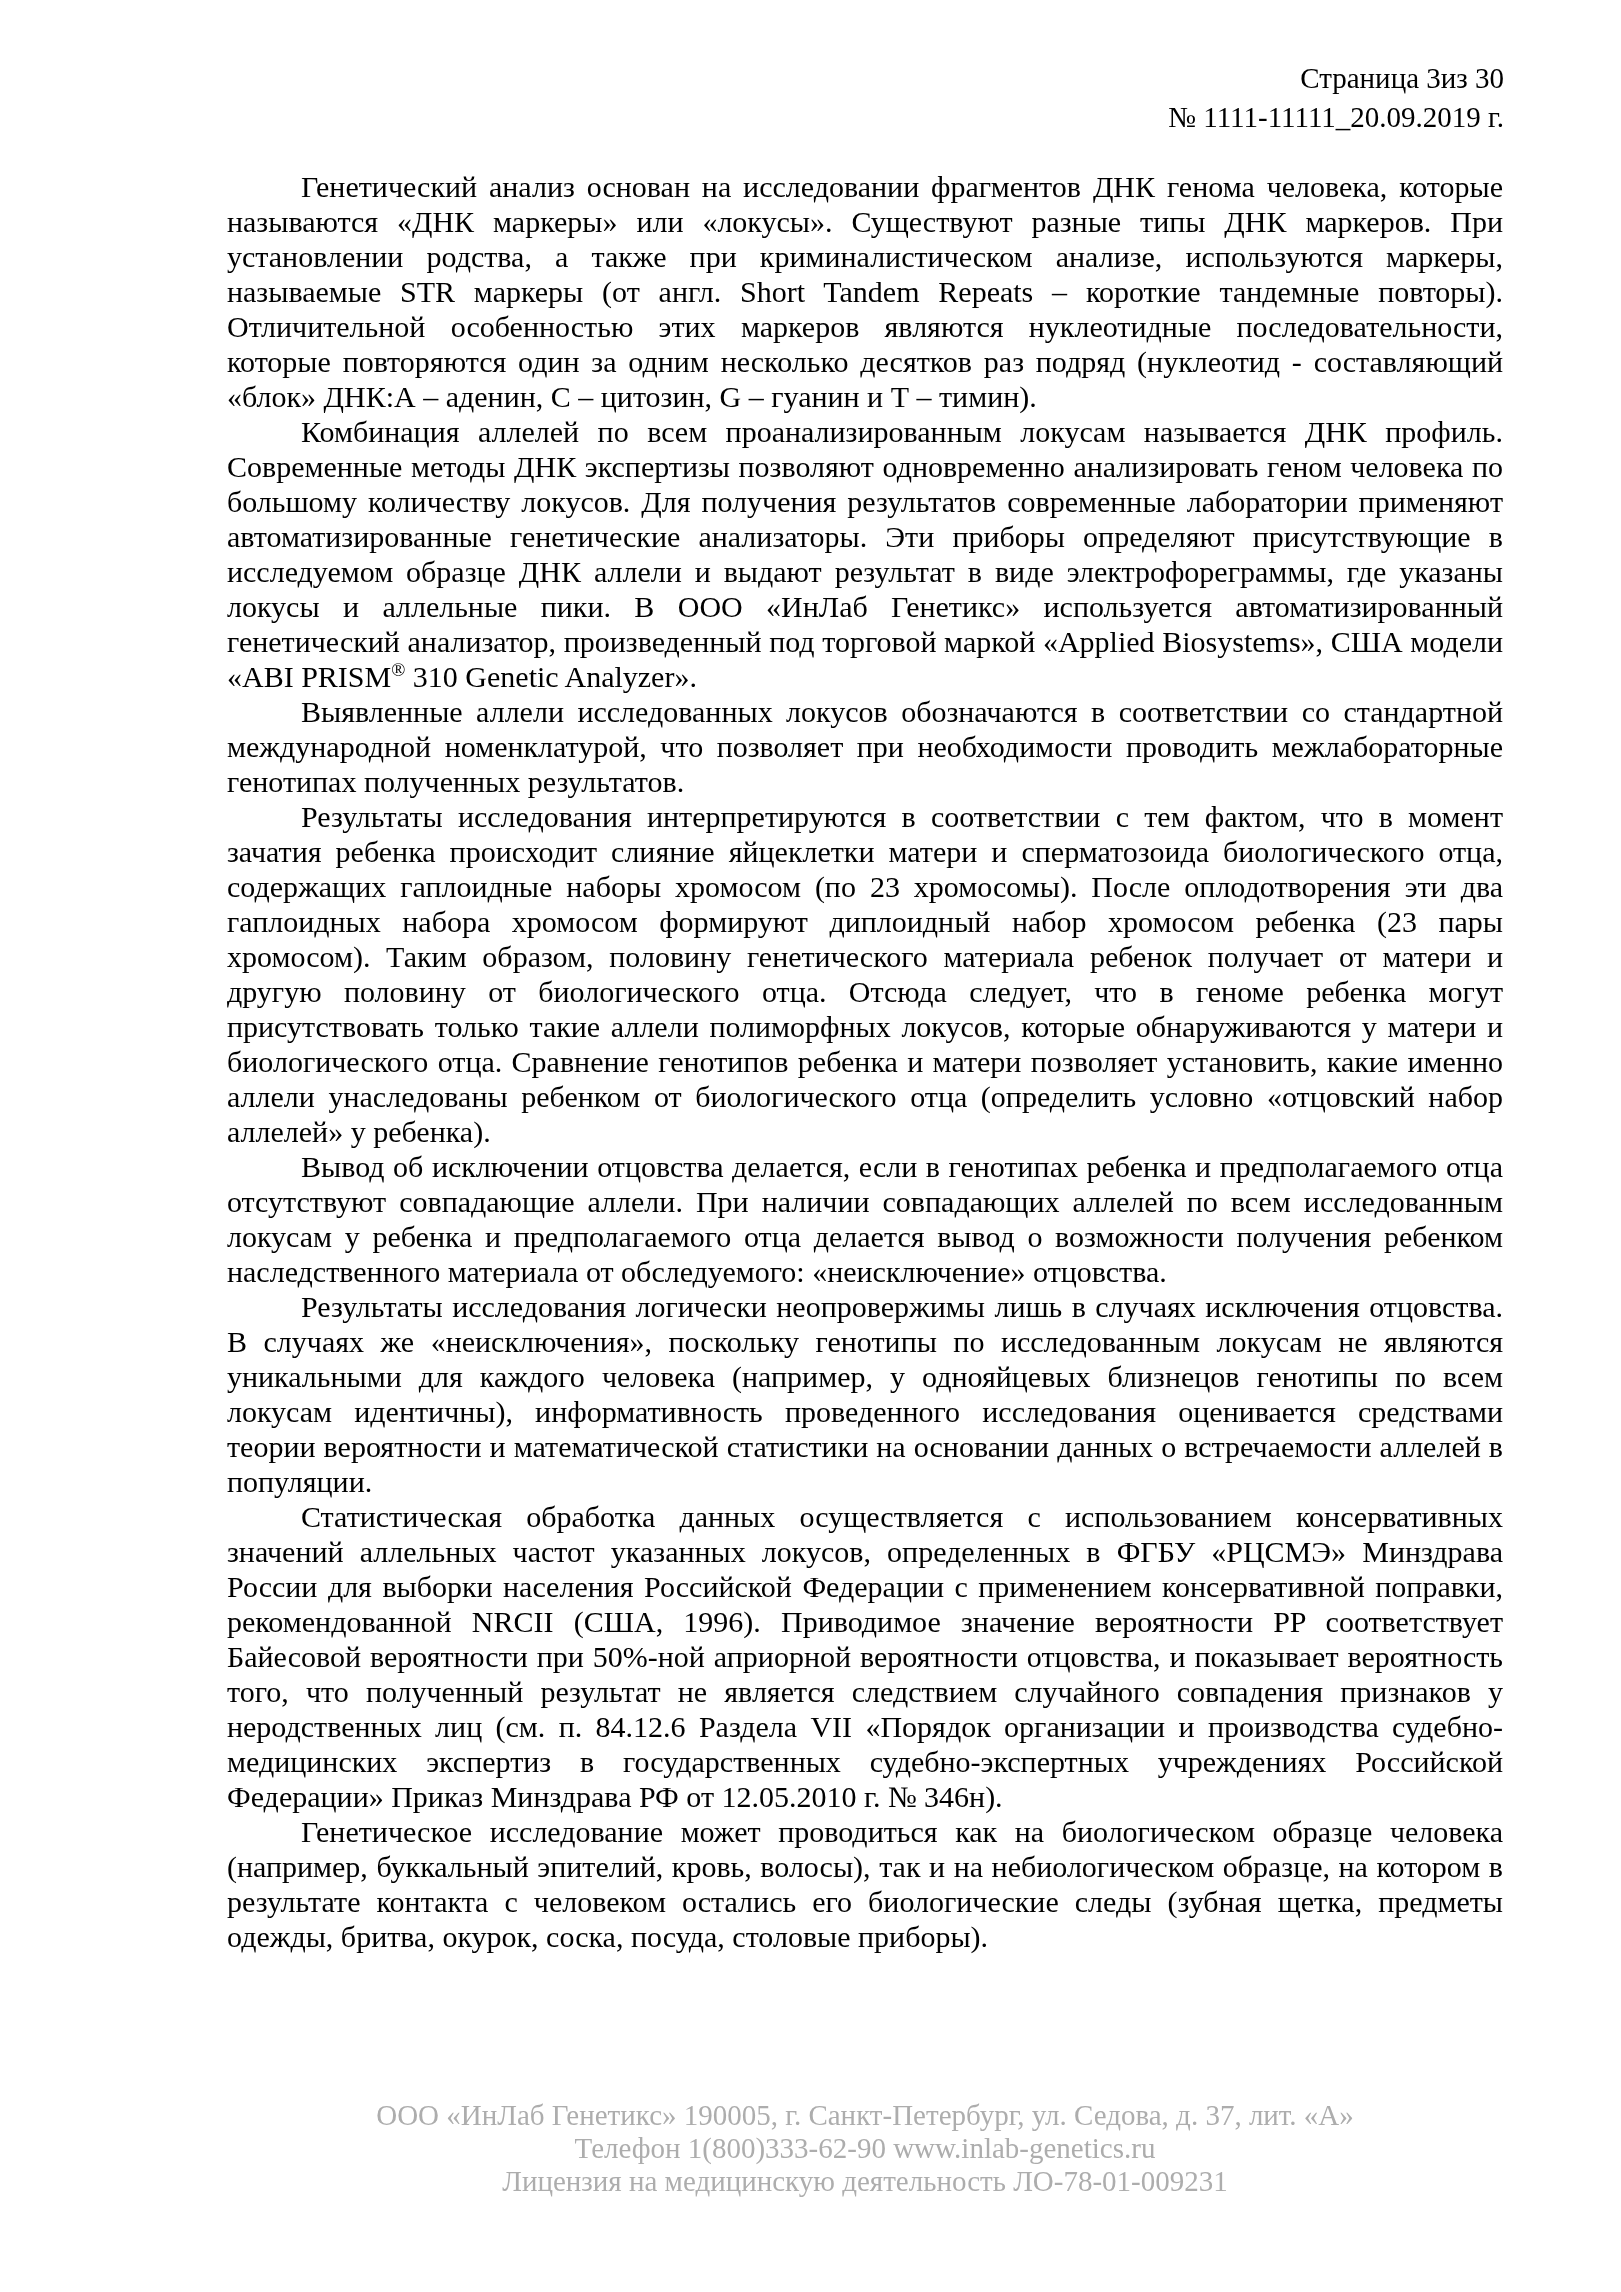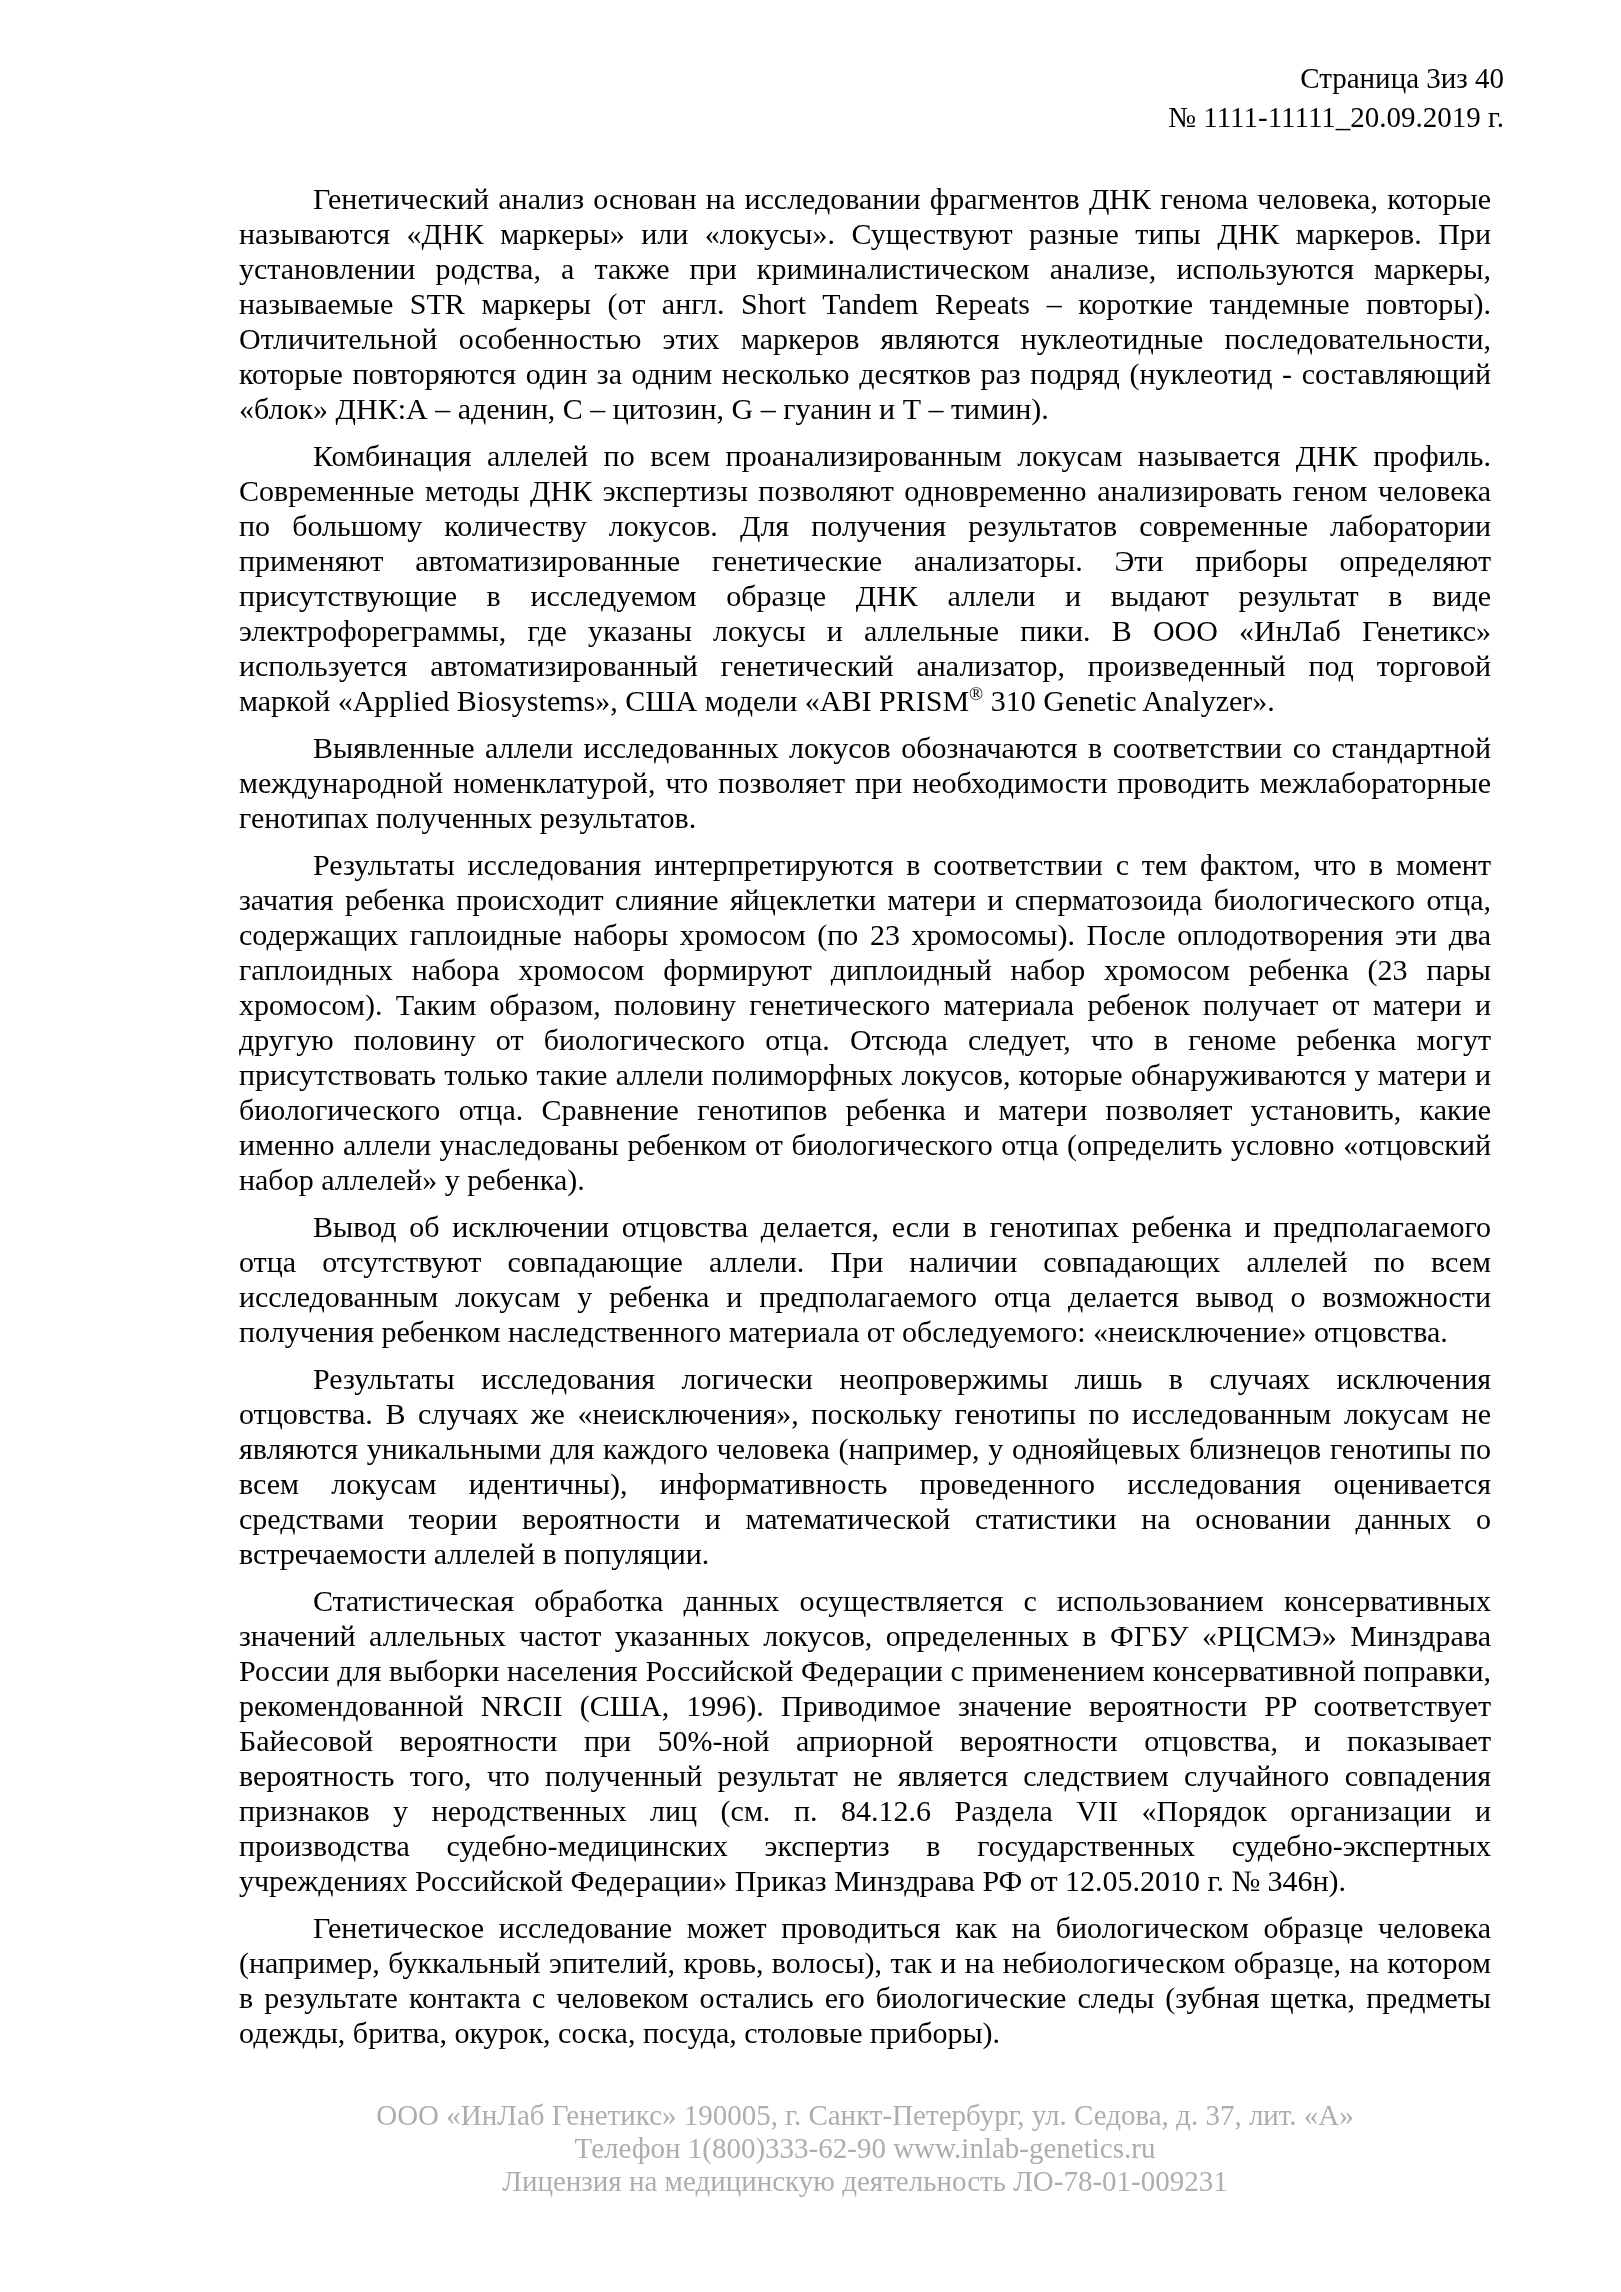--- a/index.html
+++ b/index.html
@@ -29,21 +29,21 @@
     width: 1276px;
   }
   .title {
     margin: 0 0 11.8px 0;
     font-size: 30px;
     line-height: 37px;
     font-weight: 700;
     text-align: center;
   }
   .para {
-    margin: 12px;
+    margin: 0;
     font-size: 30px;
     line-height: 35px;
     text-align: justify;
     text-indent: 74px;
   }
   sup.reg {
     font-size: 0.62em;
     line-height: 0;
   }
   .footer {
@@ -56,21 +56,21 @@
     font-size: 29px;
     line-height: 33px;
   }
 </style>
 </head>
 <body>
 
 <div class="page">
 
   <div class="header">
-    <div>Страница 3из 40</div>
+    <div>Страница 3из 30</div>
     <div>№ 1111-11111_20.09.2019 г.</div>
   </div>
 
   <div class="content">
 
     <p class="para">Генетический анализ основан на исследовании фрагментов ДНК генома человека, которые называются «ДНК маркеры» или «локусы». Существуют разные типы ДНК маркеров. При установлении родства, а также при криминалистическом анализе, используются маркеры, называемые STR маркеры (от англ. Short Tandem Repeats – короткие тандемные повторы). Отличительной особенностью этих маркеров являются нуклеотидные последовательности, которые повторяются один за одним несколько десятков раз подряд (нуклеотид - составляющий «блок» ДНК:А – аденин, С – цитозин, G – гуанин и Т – тимин).</p>
 
 
     <p class="para"><span>Комбинация аллелей по всем проанализированным локусам называется ДНК профиль. Современные методы ДНК экспертизы позволяют одновременно анализировать геном человека по большому количеству локусов. Для получения результатов современные лаборатории применяют автоматизированные генетические анализаторы. Эти приборы определяют присутствующие в исследуемом образце ДНК аллели и выдают результат в виде электрофореграммы, где указаны локусы и аллельные пики. В ООО «ИнЛаб Генетикс» используется автоматизированный генетический анализатор, произведенный под торговой маркой «Applied Biosystems», США модели «ABI PRISM</span><sup class="reg">®</sup><span> 310 Genetic Analyzer».</span></p>
 

